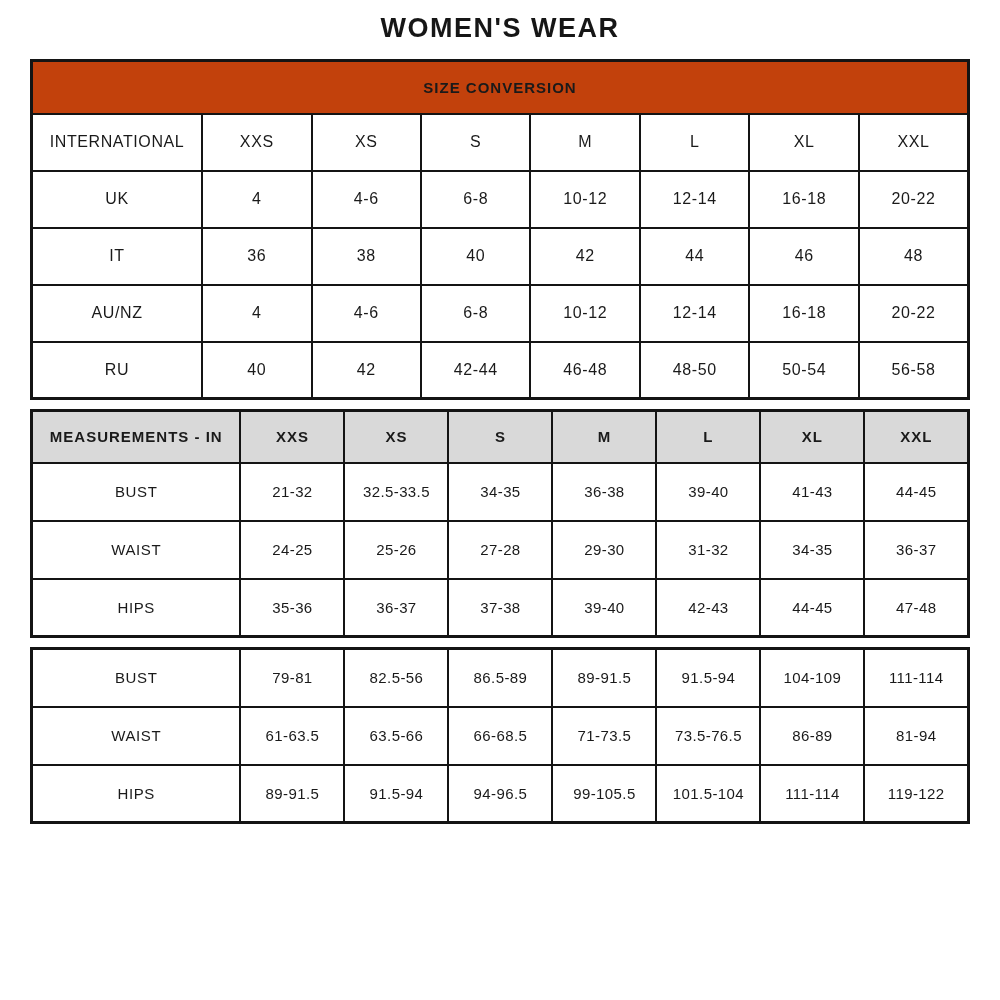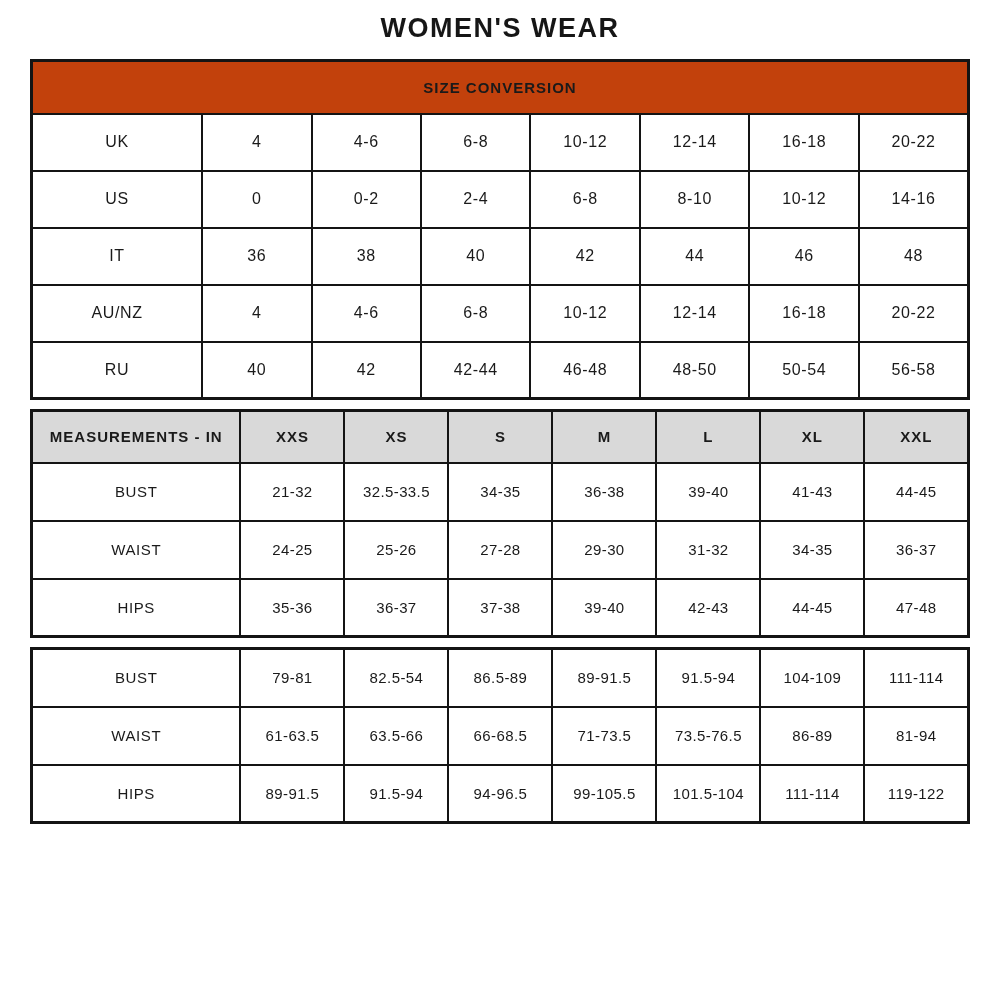--- a/index.html
+++ b/index.html
@@ -80,40 +80,40 @@
         <col style="width: 11.6857%;">
         <col style="width: 11.6857%;">
         <col style="width: 11.6857%;">
         <col style="width: 11.6857%;">
       </colgroup>
       <tbody>
         <tr>
           <td class="hdr" colspan="8">SIZE CONVERSION</td>
         </tr>
         <tr>
+          <td class="rowlabel">INTERNATIONAL</td>
+          <td class="colhead">XXS</td>
+          <td class="colhead">XS</td>
+          <td class="colhead">S</td>
+          <td class="colhead">M</td>
+          <td class="colhead">L</td>
+          <td class="colhead">XL</td>
+          <td class="colhead">XXL</td>
+        </tr>
+        <tr>
           <td class="rowlabel">UK</td>
           <td class="val">4</td>
           <td class="val">4-6</td>
           <td class="val">6-8</td>
           <td class="val">10-12</td>
           <td class="val">12-14</td>
           <td class="val">16-18</td>
           <td class="val">20-22</td>
         </tr>
         <tr>
-          <td class="rowlabel">US</td>
-          <td class="val">0</td>
-          <td class="val">0-2</td>
-          <td class="val">2-4</td>
-          <td class="val">6-8</td>
-          <td class="val">8-10</td>
-          <td class="val">10-12</td>
-          <td class="val">14-16</td>
-        </tr>
-        <tr>
           <td class="rowlabel">IT</td>
           <td class="val">36</td>
           <td class="val">38</td>
           <td class="val">40</td>
           <td class="val">42</td>
           <td class="val">44</td>
           <td class="val">46</td>
           <td class="val">48</td>
         </tr>
         <tr>
@@ -200,21 +200,21 @@
         <col style="width: 11.1%;">
         <col style="width: 11.1%;">
         <col style="width: 11.1%;">
         <col style="width: 11.1%;">
         <col style="width: 11.1%;">
       </colgroup>
       <tbody>
         <tr>
           <td class="rowlabel">BUST</td>
           <td class="val">79-81</td>
-          <td class="val">82.5-54</td>
+          <td class="val">82.5-56</td>
           <td class="val">86.5-89</td>
           <td class="val">89-91.5</td>
           <td class="val">91.5-94</td>
           <td class="val">104-109</td>
           <td class="val">111-114</td>
         </tr>
         <tr>
           <td class="rowlabel">WAIST</td>
           <td class="val">61-63.5</td>
           <td class="val">63.5-66</td>

